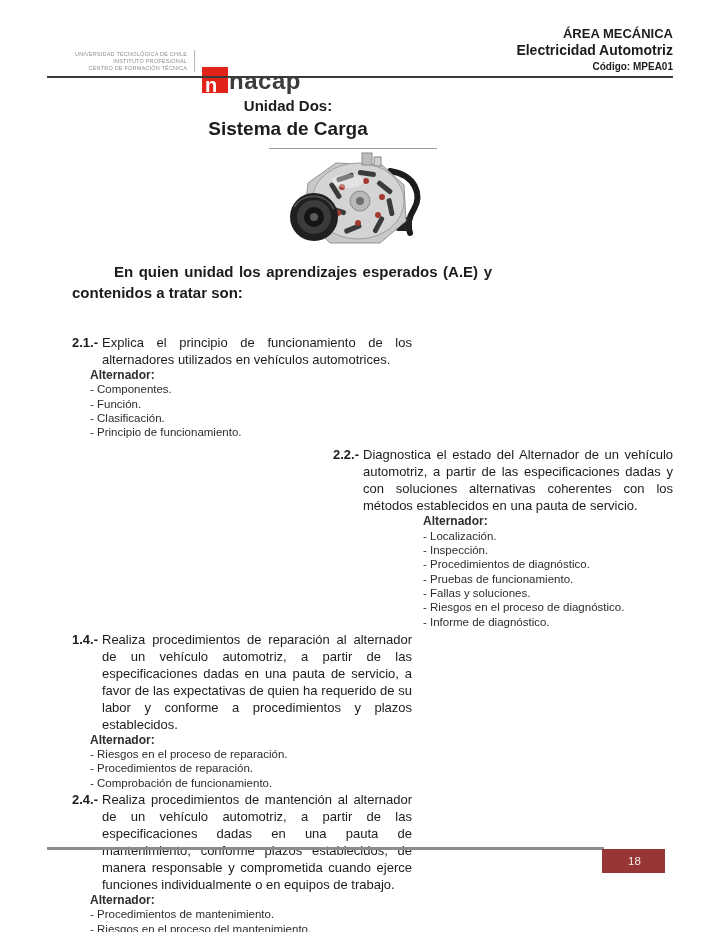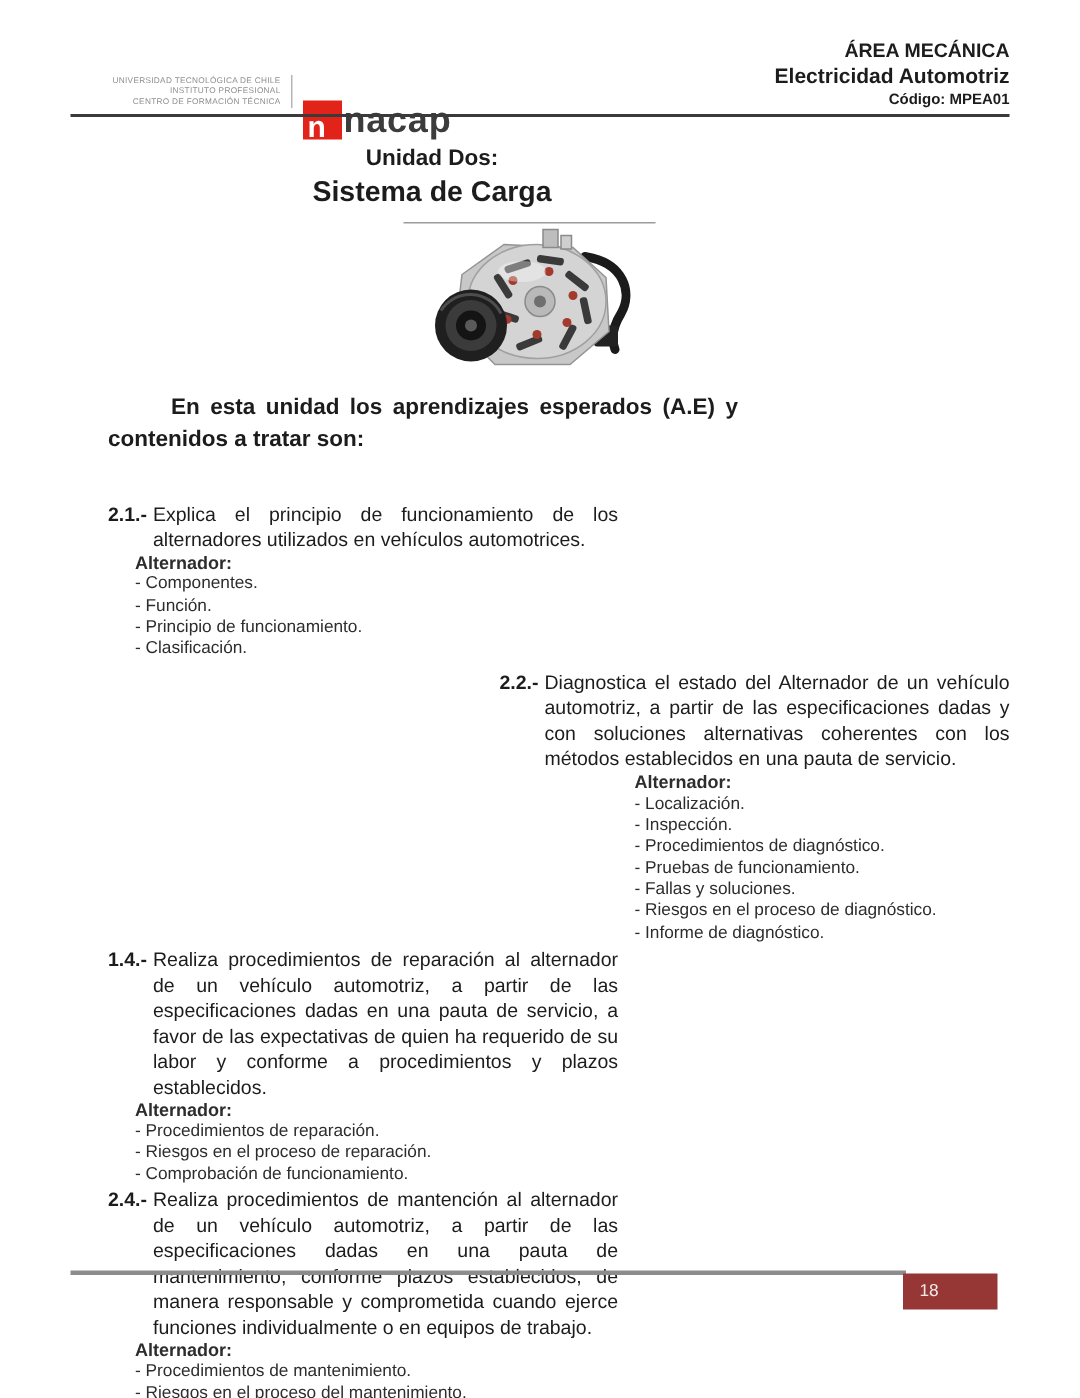--- a/index.html
+++ b/index.html
@@ -62,21 +62,21 @@
   .item-m1 { margin-bottom:7px; }
   .item-m2 { margin-bottom:2px;align-items:flex-end; }
   .item-m3 { margin-bottom:1px; }
 
   
   .footer-line { position:absolute; top:847px; left:47px; width:557px;
                  height:3px; background:var(--rule_gray,#8c8c8c); }
   .page-box { position:absolute; top:849px; left:602px; width:63px; height:24px;
               background:var(--page_box_red,#963735); color:#f4e9e9;
               font-size:11.5px; display:flex; align-items:center;
-              padding-left:11px; box-sizing:border-box; }
+              padding-left:26px; box-sizing:border-box; }
 </style>
 </head>
 <body>
 
 <div class="header">
   <div class="logo-block">
     <div class="inst-text">
       <div>UNIVERSIDAD TECNOLÓGICA DE CHILE</div>
       <div>INSTITUTO PROFESIONAL</div>
       <div>CENTRO DE FORMACIÓN TÉCNICA</div>
@@ -139,35 +139,35 @@
     <circle cx="36" cy="66" r="24" fill="#1f1f1f"></circle>
     <circle cx="36" cy="66" r="17" fill="#3b3b3b"></circle>
     <circle cx="36" cy="66" r="10" fill="#141414"></circle>
     <circle cx="36" cy="66" r="4" fill="#5a5a5a"></circle>
     <path d="M16 56 A23 23 0 0 1 56 58" fill="none" stroke="#4d4d4d" stroke-width="2"></path>
 
     <ellipse cx="70" cy="30" rx="16" ry="7" fill="#ffffff" opacity="0.35"></ellipse>
   </svg>
 </div>
 
-<p class="intro">En esta unidad los aprendizajes esperados (A.E) y contenidos a tratar son:</p>
+<p class="intro">En quien unidad los aprendizajes esperados (A.E) y contenidos a tratar son:</p>
 
 <div class="items">
 
   <div class="item item-m1">
     <div class="item-left">
       <span class="item-num">2.1.-</span>
       <p class="item-text">Explica el principio de funcionamiento de los alternadores utilizados en vehículos automotrices.</p>
     </div>
     <div class="item-right">
       <div class="side-title">Alternador:</div>
       <div>- Componentes.</div>
       <div>- Función.</div>
+      <div>- Clasificación.</div>
       <div>- Principio  de funcionamiento.</div>
-      <div>- Clasificación.</div>
     </div>
   </div>
 
   <div class="item item-m2">
     <div class="item-left">
       <span class="item-num">2.2.-</span>
       <p class="item-text">Diagnostica el estado del Alternador de un vehículo automotriz, a partir de las especificaciones dadas y con soluciones alternativas coherentes con los métodos establecidos en una pauta de servicio.</p>
     </div>
     <div class="item-right">
       <div class="side-title">Alternador:</div>
@@ -181,22 +181,22 @@
     </div>
   </div>
 
   <div class="item item-m3">
     <div class="item-left">
       <span class="item-num">1.4.-</span>
       <p class="item-text">Realiza procedimientos de reparación al alternador de un vehículo automotriz, a partir de las especificaciones dadas en una pauta de servicio, a favor de las expectativas de quien ha requerido de su labor y conforme a procedimientos y plazos establecidos.</p>
     </div>
     <div class="item-right">
       <div class="side-title">Alternador:</div>
+      <div>- Riesgos en el proceso  de reparación.</div>
       <div>- Procedimientos de reparación.</div>
-      <div>- Riesgos en el proceso  de reparación.</div>
       <div>- Comprobación de funcionamiento.</div>
     </div>
   </div>
 
   <div class="item">
     <div class="item-left">
       <span class="item-num">2.4.-</span>
       <p class="item-text">Realiza procedimientos de mantención al alternador de un vehículo automotriz, a partir de las especificaciones dadas en una pauta de mantenimiento, conforme plazos establecidos, de manera responsable y comprometida cuando ejerce funciones individualmente o en equipos de trabajo.</p>
     </div>
     <div class="item-right">

